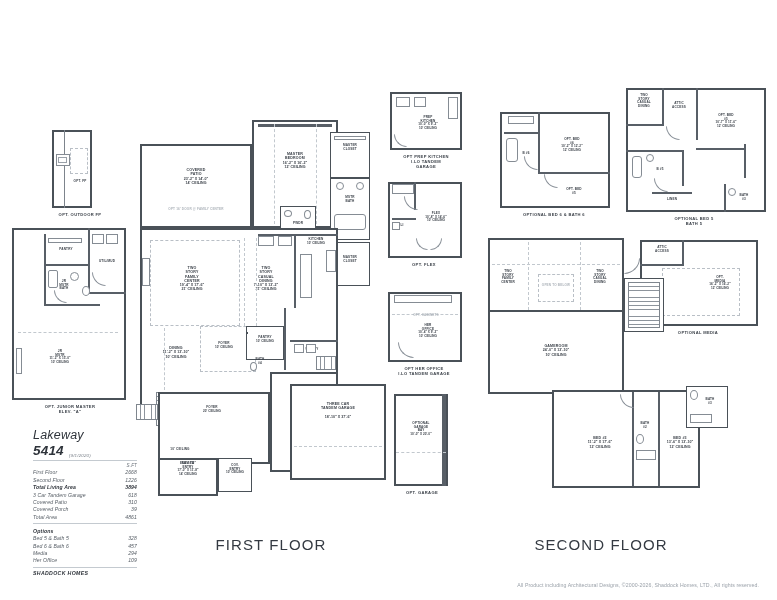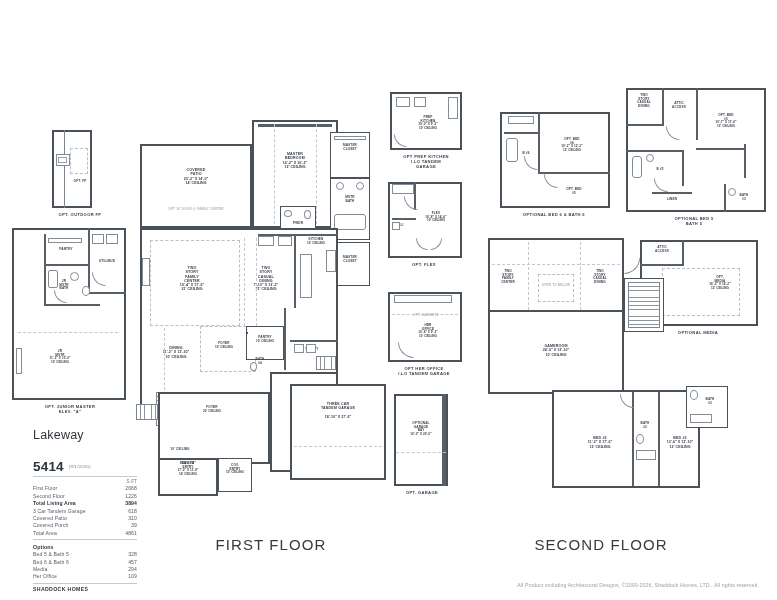--- a/index.html
+++ b/index.html
@@ -128,33 +128,34 @@
     white-space: nowrap;
     transform: translateX(-50%);
   }
 
   
   .info {
     position: absolute;
     left: 33px;
     top: 428px;
     width: 104px;
+    font-style: italic;
   }
   .info .plan-name {
     font-size: 12.5px;
     font-weight: 400;
     color: #2f343b;
     letter-spacing: 0.2px;
     line-height: 14px;
   }
   .info .plan-num-row {
     display: flex;
-    align-items: center;
+    align-items: flex-end;
     gap: 5px;
-    margin-top: 17px;
+    margin-top: 1px;
   }
   .info .plan-num {
     font-size: 13.5px;
     font-weight: 700;
     color: #2f343b;
     letter-spacing: 0.2px;
   }
   .info .plan-date {
     font-size: 4.4px;
     color: #7c838b;

